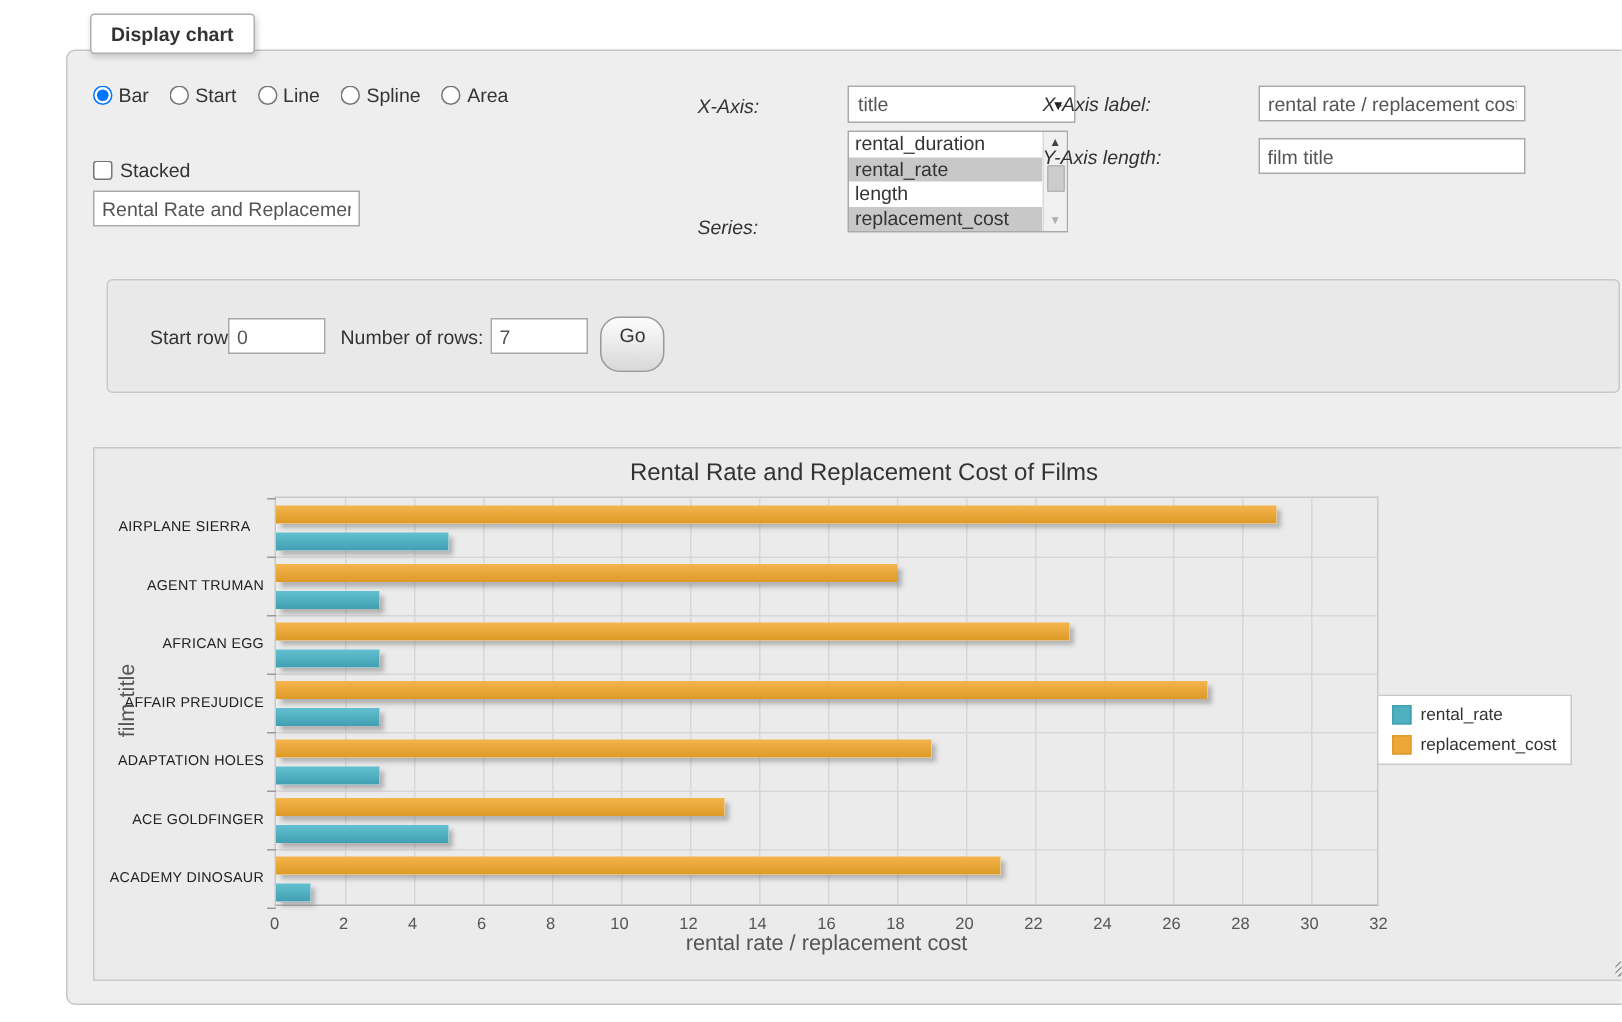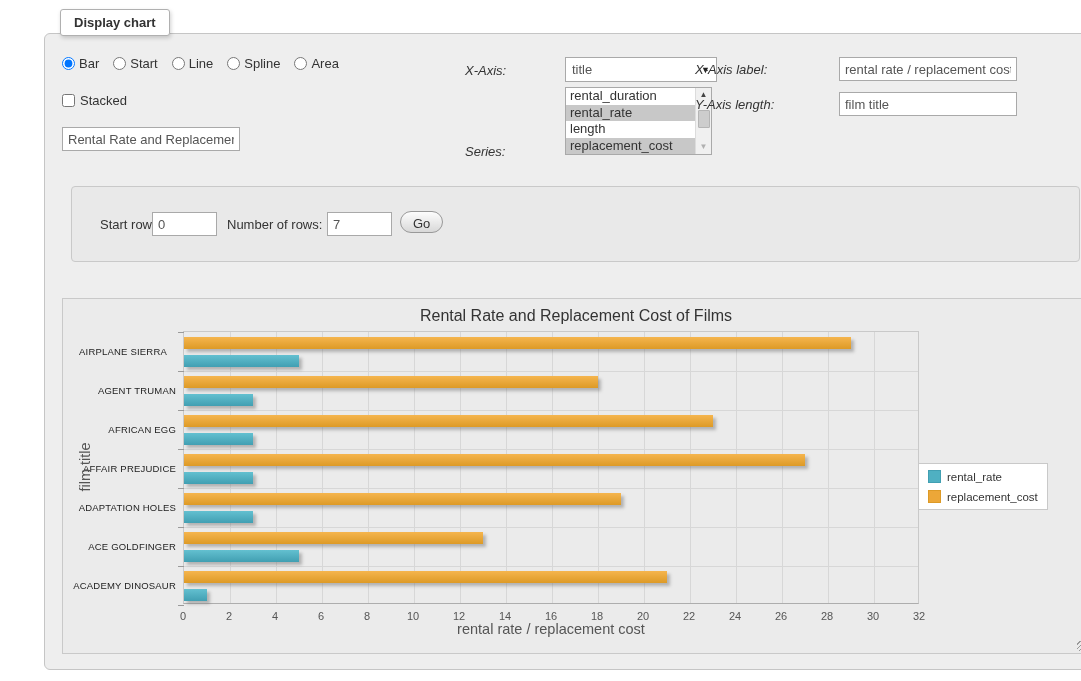--- a/index.html
+++ b/index.html
@@ -12,21 +12,21 @@
     border:1px solid #b0b0b0; border-radius:3px; padding:5px 13px;
     font-size:13px; font-weight:bold; color:#333;
     box-shadow:1px 2px 4px rgba(0,0,0,0.18); z-index:5; }
 
   .lbl { font-size:13px; color:#333; }
   .abs { position:absolute; }
   .right { text-align:left;font-style:italic; }
 
   .type-row { left:17px; top:22px; display:flex; gap:14px; align-items:center; }
   .type-row label { display:flex; gap:4px; align-items:center; font-size:13px; color:#333; }
-  .stacked-row { left:17px; top:59px; display:flex; gap:5px; align-items:center; }
+  .stacked-row { left:17px; top:72px; display:flex; gap:5px; align-items:center; }
 
   input[type=text] { border:1px solid #a9a9a9; background:#fff; color:#555;
     font-size:13px; font-family:"Liberation Sans",sans-serif; padding:3px 5px; height:24px; }
   .title-input { left:17px; top:93px; width:178px; }
 
   .xaxis-label { left:420px; top:29px; width:95px; }
   .fakeselect { left:520px; top:23px; width:152px; height:25px; background:#fff;
     border:1px solid #a9a9a9; display:flex; align-items:center; padding:0 6px;
     font-size:13px; color:#555; cursor:default; }
   .fakeselect .arrow { margin-left:auto; font-size:9px; color:#222; }
@@ -49,21 +49,21 @@
   .xlab-input { left:794px; top:23px; width:178px; }
   .ylab-label { left:650px; top:63px; width:138px; }
   .ylab-input { left:794px; top:58px; width:178px; }
 
   .rows-panel { left:26px; top:152px; width:1009px; height:76px; background:#e9e9e9;
     border:1px solid #c9c9c9; border-radius:4px; }
   .start-label { left:28px; top:30px; }
   .start-input { left:80px; top:25px; width:65px; }
   .num-label  { left:155px; top:30px; }
   .num-input  { left:255px; top:25px; width:65px; }
-  .go-btn { left:328px; top:24px; padding:4px 12px 1px; font-size:13px; color:#333;
+  .go-btn { left:328px; top:24px; padding:4px 12px 16px; font-size:13px; color:#333;
     background:linear-gradient(#fdfdfd,#d8d8d8); border:1px solid #999;
     border-radius:13px; cursor:pointer; font-family:"Liberation Sans",sans-serif; }
 
   .chart-panel { left:17px; top:264px; width:1028px; height:356px; background:#ebebeb;
     border:1px solid #c9c9c9; }
   .chart-title { position:absolute; left:0; top:8px; width:100%; text-align:center;
     font-size:16px; color:#333; }
   .plot { position:absolute; left:120px; top:32px; width:736px; height:273px;
     border:1px solid #c9c9c9; border-bottom-color:#adadad; }
   .vgrid { position:absolute; top:0; width:1px; height:100%; background:#d7d7d7; }

